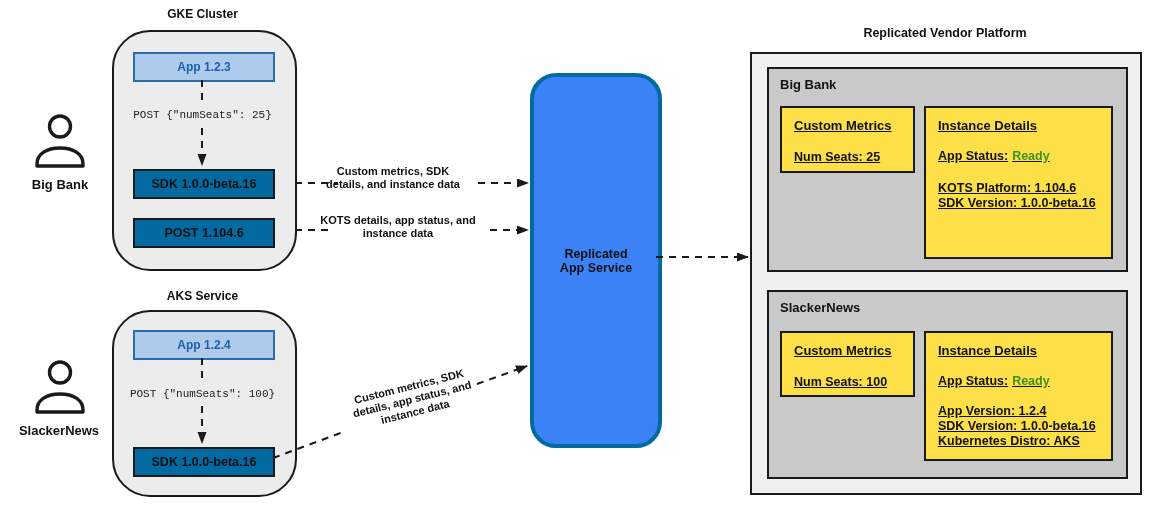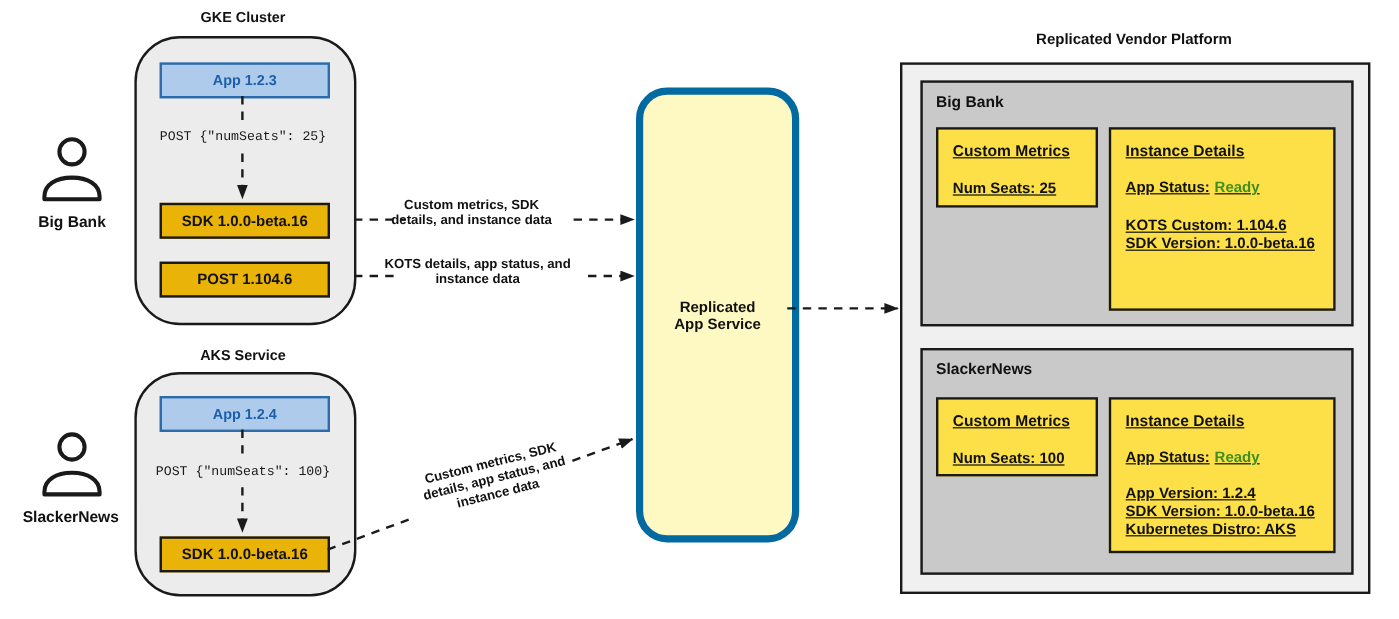--- a/index.html
+++ b/index.html
@@ -6,25 +6,25 @@
   #canvas{
     position:relative;width:1166px;height:516px;background:#ffffff;
     font-family:"Liberation Sans", sans-serif;color:#111;overflow:hidden;
   }
   .abs{position:absolute;}
   .ctr{display:flex;align-items:center;justify-content:center;text-align:center;}
   .pre{white-space:pre-line;}
 
   
   .cluster{background:#ececec;border:2px solid #1a1a1a;border-radius:38px;}
-  .service-box{background:#fef9c3;border:6px solid #0369a1;border-radius:26px;}
+  .service-box{background:#3b82f6;border:4px solid #0369a1;border-radius:26px;}
   .platform-box{background:#f0f0f0;border:2px solid #1a1a1a;}
   .panel{background:#c9c9c9;border:2px solid #1a1a1a;}
   .white-box{background:#fde047;border:2px solid #1a1a1a;text-decoration:underline;}
-  .node-box{background:#eab308;border:2px solid #1a1a1a;}
+  .node-box{background:#0369a1;border:2px solid #1a1a1a;}
   .app-box{background:#aecbeb;border:2px solid #2d6cab;color:#1c5fae;}
 
   
   .title-sm{font-size:12px;font-weight:bold;}
   .title-md{font-size:12.5px;font-weight:bold;}
   .node-label{font-size:12.5px;font-weight:bold;}
   .post-text{font-family:"Liberation Mono", monospace;font-size:11px;color:#1a1a1a;}
   .edge-label{font-size:11px;font-weight:bold;line-height:13px;}
   .panel-name{font-size:13px;font-weight:bold;}
   .box-title{font-size:13px;font-weight:bold;}
@@ -85,21 +85,21 @@
   <div class="abs white-box" style="left:780px;top:106px;width:131px;height:63px;">
     <div class="box-title" style="margin:10px 0 0 12px;">Custom Metrics</div>
     <div class="detail-line" style="margin:17px 0 0 12px;">Num Seats: 25</div>
   </div>
   <div class="abs white-box" style="left:924px;top:106px;width:185px;height:149px;">
     <div class="box-title" style="margin:10px 0 0 12px;">Instance Details</div>
     <div class="detail-line" style="margin:16px 0 0 12px;">
       <span>App Status:</span><span class="status-ready">Ready</span>
     </div>
     <div style="margin:17px 0 0 12px;">
-      <div class="detail-line">KOTS Custom: 1.104.6</div>
+      <div class="detail-line">KOTS Platform: 1.104.6</div>
       <div class="detail-line">SDK Version: 1.0.0-beta.16</div>
     </div>
   </div>
 
   <div class="abs panel" style="left:767px;top:290px;width:357px;height:185px;"></div>
   <div class="abs panel-name" style="left:780px;top:300px;">SlackerNews</div>
   <div class="abs white-box" style="left:780px;top:331px;width:131px;height:62px;">
     <div class="box-title" style="margin:10px 0 0 12px;">Custom Metrics</div>
     <div class="detail-line" style="margin:17px 0 0 12px;">Num Seats: 100</div>
   </div>

